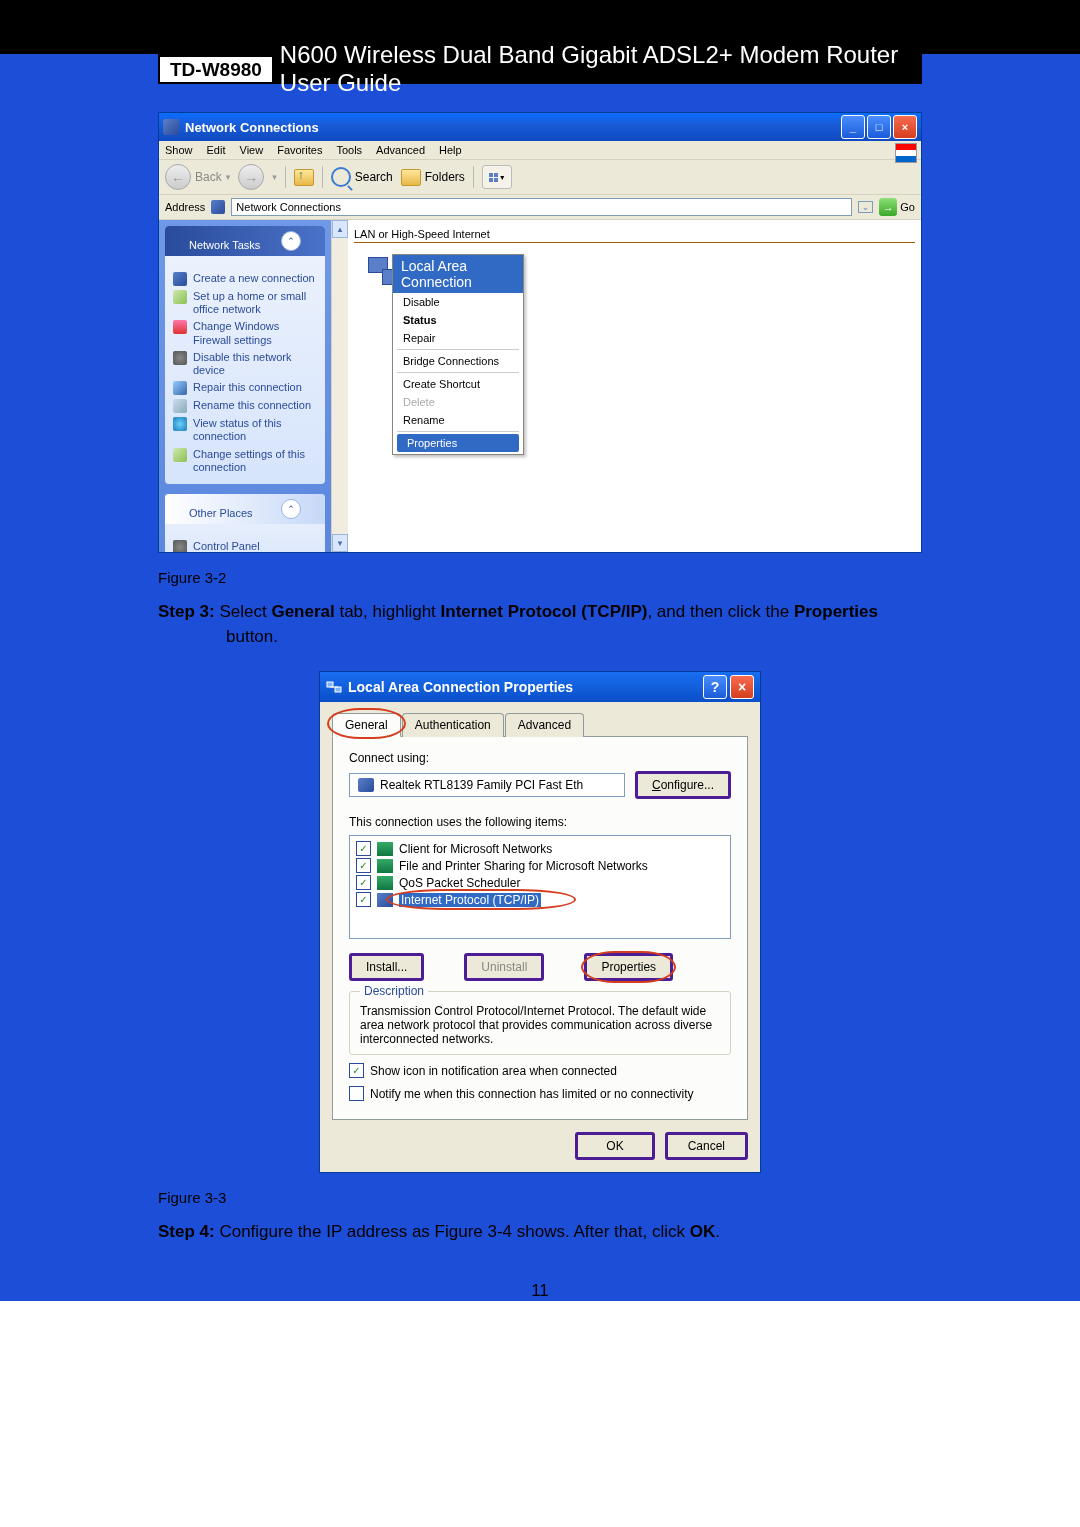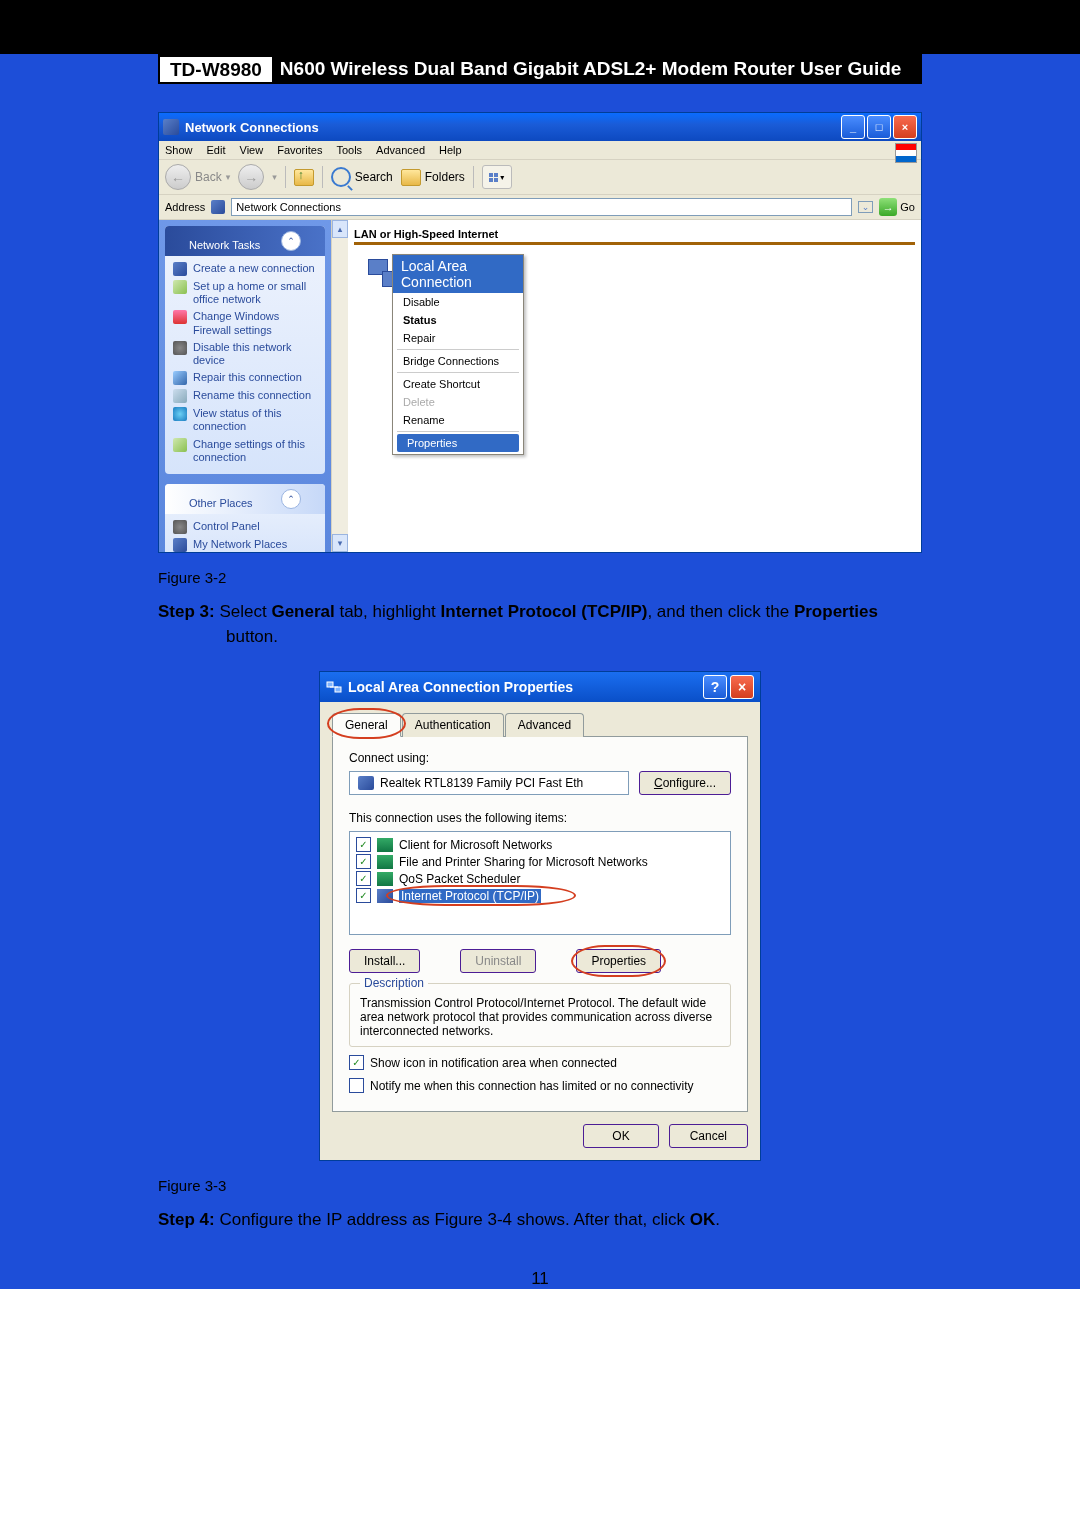--- a/index.html
+++ b/index.html
@@ -1,20 +1,20 @@
 <!DOCTYPE html>
 <html><head>
 <meta charset="utf-8">
 <style>
 body{margin:0;font-family:Arial,Helvetica,sans-serif;background:#fff;color:#000}
 .page{width:1080px;margin:0 auto;background:#1d4ed8;position:relative}
 .blackbar{height:54px;background:#000}
 .header-strip{margin:0 158px;display:flex;height:30px}
 .model-box{background:#fff;border:2px solid #000;border-top:3px solid #000;padding:2px 10px;font-weight:bold;font-size:19px;display:flex;align-items:center}
-.title-box{flex:1;background:#000;color:#fff;font-weight:bold;font-size:19px;display:flex;align-items:center;padding-left:6px}
+.title-box{flex:1;background:#000;color:#fff;font-weight:normal;font-size:24px;display:flex;align-items:center;padding-left:6px}
 .content{margin:28px 158px 0 158px}
 .xp-window{border:1px solid #003d99;font-family:Tahoma,Arial,sans-serif}
 .titlebar{background:linear-gradient(to bottom,#0a6cff 0%,#1a5cd8 40%,#0d49c0 100%);height:28px;color:#fff;font-size:13px;display:flex;align-items:center;padding:0 4px}
 .titlebar .icon{width:16px;height:16px;margin-right:6px}
 .titlebar .title{font-weight:bold;flex:1}
 .winbtns{display:flex;gap:2px}
 .winbtn{width:22px;height:22px;background:linear-gradient(to bottom,#4a8dff,#1a5cd8);border:1px solid #fff;border-radius:3px;color:#fff;font-size:11px;display:flex;align-items:center;justify-content:center;font-weight:bold}
 .winbtn.close{background:linear-gradient(to bottom,#f86b4f,#d43e1f)}
 .menubar{background:#ece9d8;font-size:11px;padding:3px 6px;display:flex;gap:14px;border-bottom:1px solid #d6d2c2;position:relative}
 .menubar .flag{position:absolute;right:4px;top:2px;width:20px;height:18px;background:linear-gradient(#f00 0 33%,#fff 33% 66%,#06c 66%);border:1px solid #999}
@@ -27,27 +27,27 @@
 .viewsbtn{width:28px;height:22px;border:1px solid #bbb;border-radius:3px;display:flex;align-items:center;justify-content:center;background:#f5f3e9}
 .addrbar{background:#ece9d8;padding:3px 6px;display:flex;align-items:center;gap:6px;font-size:11px;border-bottom:1px solid #d6d2c2}
 .addrbar input{flex:1;font-size:11px;padding:2px 4px;border:1px solid #7f9db9}
 .gobtn{display:flex;align-items:center;gap:3px;font-size:11px}
 .gocirc{width:18px;height:18px;border-radius:3px;background:linear-gradient(to bottom,#8ee078,#3aa828);color:#fff;display:flex;align-items:center;justify-content:center;font-size:11px}
 .body-area{display:flex;height:332px;background:#fff}
 .sidebar{width:160px;background:linear-gradient(to bottom,#6f98e8,#5b87de);padding:6px;font-size:11px;overflow:hidden}
 .panel{background:linear-gradient(to bottom,#eef3fd,#d6e4fb);border-radius:4px;margin-bottom:10px;overflow:hidden}
 .panel-header{background:linear-gradient(to right,#fff,#c6d8f8);color:#2a4b9b;font-weight:normal;padding:5px 24px;display:flex;justify-content:space-between;align-items:flex-end;font-size:11px}
 .panel-header .collapse{width:18px;height:18px;border-radius:50%;border:1px solid #9ab4e0;background:#fff;color:#2a4b9b;font-size:9px;display:flex;align-items:center;justify-content:center}
-.panel-body{padding:4px 8px 8px 8px}
+.panel-body{padding:14px 8px 8px 8px}
 .task{display:flex;align-items:flex-start;gap:6px;color:#2a4b9b;padding:2px 0;line-height:1.2}
 .task .ticon{width:14px;height:14px;flex-shrink:0;border-radius:2px}
 .scrolltrack{width:16px;background:#f0ede0;border-left:1px solid #d6d2c2;display:flex;flex-direction:column}
 .scrollbtn{height:16px;background:#d9e6fb;border:1px solid #9ab4e0;font-size:9px;display:flex;align-items:center;justify-content:center;color:#4a6bb0}
 .main-area{flex:1;background:#fff;padding:6px;position:relative}
-.main-heading{font-weight:bold;font-size:11px;padding:2px 0;border-bottom:3px solid #a16207;margin-bottom:8px}
+.main-heading{font-weight:normal;font-size:11px;padding:2px 0;border-bottom:1px solid #a16207;margin-bottom:8px}
 .conn-icon{width:44px;height:44px;position:relative;margin-left:10px}
 .conn-icon .plug{width:18px;height:14px;background:#5a7fc8;position:absolute;top:6px;left:4px;border:1px solid #2a4b9b}
 .conn-icon .plug2{width:18px;height:14px;background:#5a7fc8;position:absolute;top:18px;left:18px;border:1px solid #2a4b9b}
 .ctxmenu{position:absolute;left:44px;top:34px;background:#fff;border:1px solid #8a867a;box-shadow:2px 2px 3px rgba(0,0,0,.25);font-size:11px;width:130px}
 .ctxmenu .hdr{background:#316ac5;color:#fff;padding:3px 8px;font-size:14px}
 .ctxmenu .it{padding:3px 10px}
 .ctxmenu .it.disabled{color:#aaa}
 .ctxmenu .it.sel{background:#316ac5;color:#fff;margin:2px 4px;border-radius:2px}
 .ctxmenu hr{margin:2px 4px;border:none;border-top:1px solid #ccc}
 .caption{text-align:left;margin:16px 0 14px 0;font-size:15px}
@@ -58,21 +58,21 @@
 .dlg-title .sp{flex:1}
 .helpbtn{width:22px;height:22px;background:linear-gradient(to bottom,#4a8dff,#1a5cd8);border:1px solid #fff;border-radius:3px;color:#fff;display:flex;align-items:center;justify-content:center;margin-left:3px;font-weight:bold}
 .dlg-body{background:#ece9d8;padding:10px 12px 12px 12px}
 .tabs{display:flex;font-size:12px}
 .tab{padding:4px 12px;border:1px solid #919b9c;border-bottom:none;background:#ece9d8;border-radius:4px 4px 0 0;margin-right:1px;position:relative;top:1px}
 .tab.active{background:#fcfcfa;border-bottom:1px solid #fcfcfa;z-index:2}
 .tab.active::before{content:"";position:absolute;left:-6px;right:-6px;top:-6px;bottom:-3px;border:2px solid #d43e1f;border-radius:50%/60%;pointer-events:none}
 .tabpane{background:#fcfcfa;border:1px solid #919b9c;padding:14px 16px 18px 16px}
 .fieldrow{display:flex;align-items:center;gap:10px;margin-top:6px}
 .sunken{border:1px solid #7f9db9;background:#fff;padding:4px 8px;flex:1;display:flex;align-items:center;gap:6px;font-size:12px}
-.btn{background:#ece9d8;border:1px solid #4c1d95;border-radius:3px;padding:4px 14px;font-size:12px}
+.btn{background:#ece9d8;border:3px solid #4c1d95;border-radius:3px;padding:4px 14px;font-size:12px}
 .listbox{border:1px solid #7f9db9;background:#fff;margin-top:6px;padding:4px;height:94px;overflow:hidden}
 .listbox .row{display:flex;align-items:center;gap:6px;padding:1px 2px;font-size:12px}
 .cb{width:13px;height:13px;border:1px solid #2a4b9b;background:#fff;display:inline-flex;align-items:center;justify-content:center;font-size:10px;color:#218a21}
 .lic{width:16px;height:14px;display:inline-block}
 .listbox .row.sel span.txt{background:#316ac5;color:#fff;padding:0 2px}
 .listbox .row.sel{position:relative}
 .listbox .row.sel::after{content:"";position:absolute;left:32px;right:150px;top:-2px;bottom:-2px;border:2px solid #d43e1f;border-radius:50%/80%;pointer-events:none}
 .btnrow{display:flex;gap:40px;margin-top:14px;align-items:center}
 .btnrow .btn.props{position:relative}
 .btnrow .btn.props::after{content:"";position:absolute;left:-6px;right:-6px;top:-5px;bottom:-5px;border:2px solid #d43e1f;border-radius:50%/70%;pointer-events:none}

